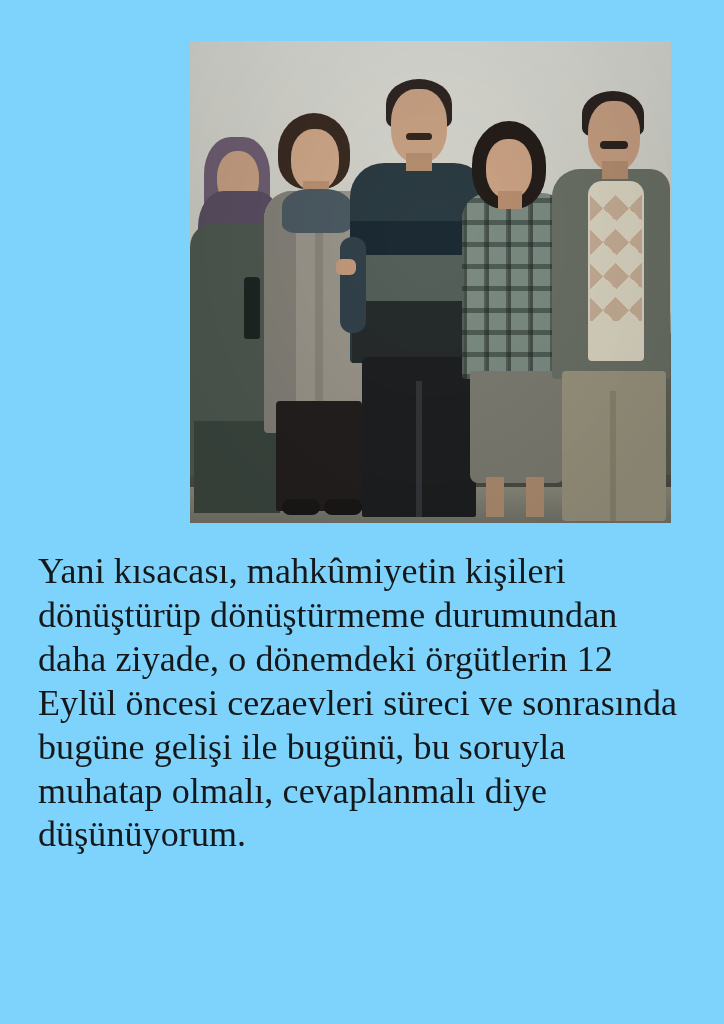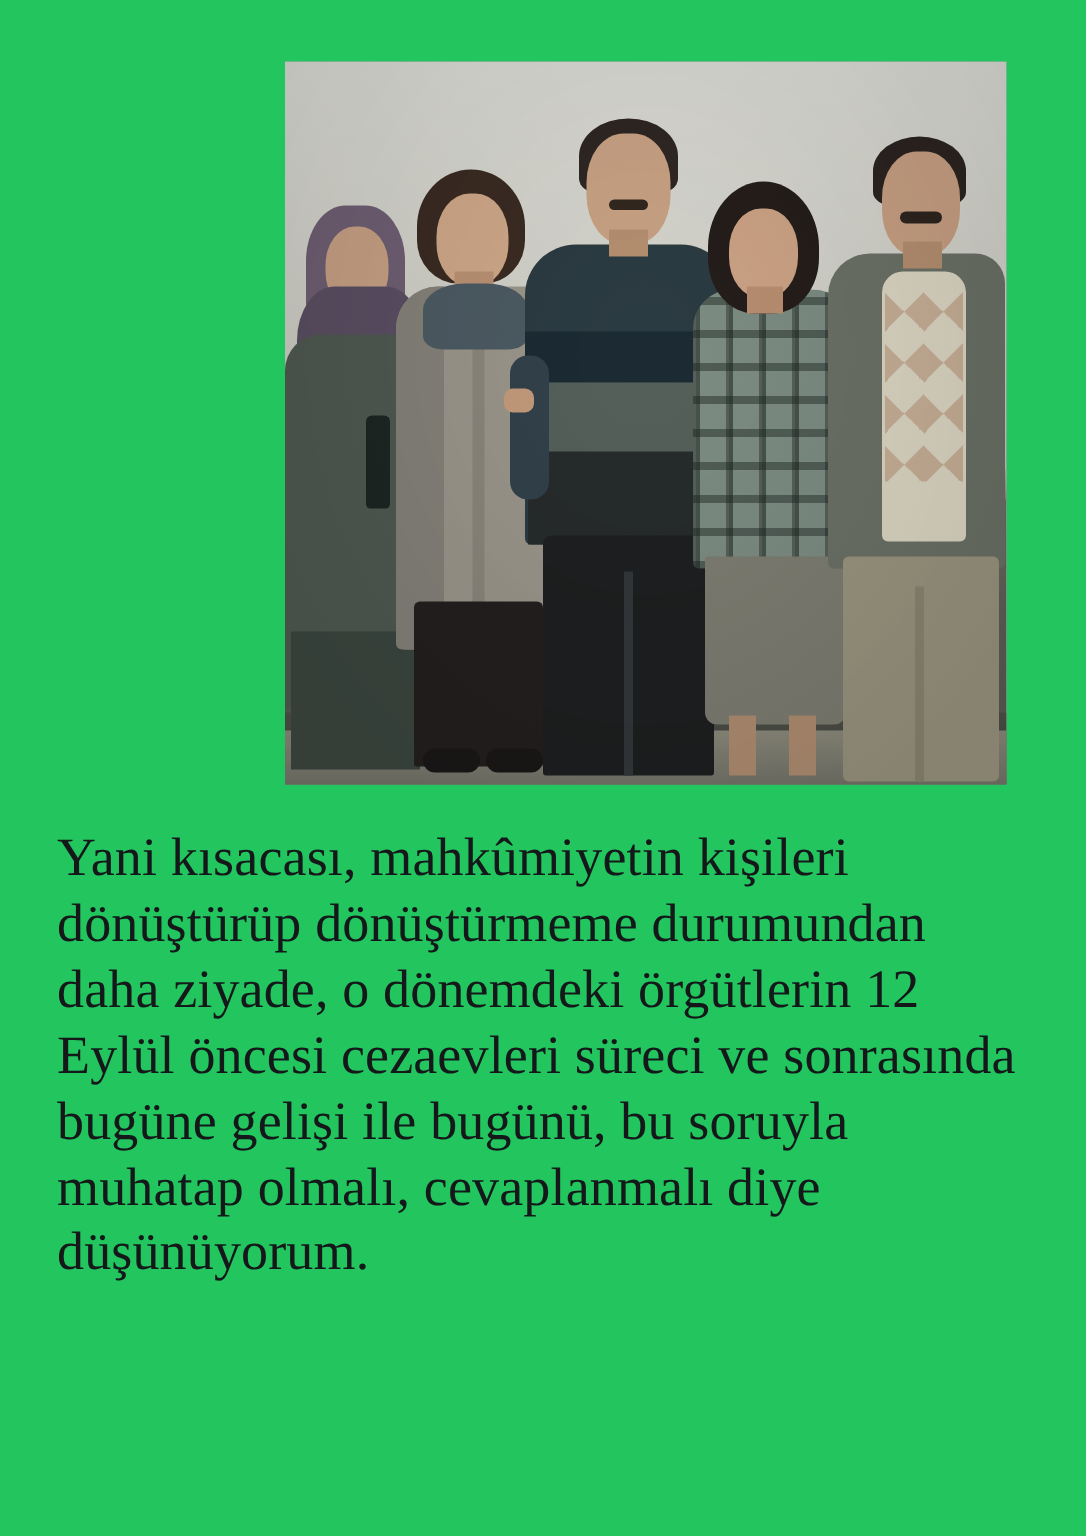--- a/index.html
+++ b/index.html
@@ -10,21 +10,21 @@
     width: 724px;
     height: 1024px;
     background: #c3d3bd;
     font-family: "Liberation Serif", serif;
     overflow: hidden;
   }
   .page {
     position: relative;
     width: 724px;
     height: 1024px;
-    background: #22c55e;
+    background: #7dd3fc;
     box-sizing: border-box;
   }
 
   
   .photo-wrap {
     position: absolute;
     left: 190px;
     top: 41px;
     width: 481px;
     height: 482px;

